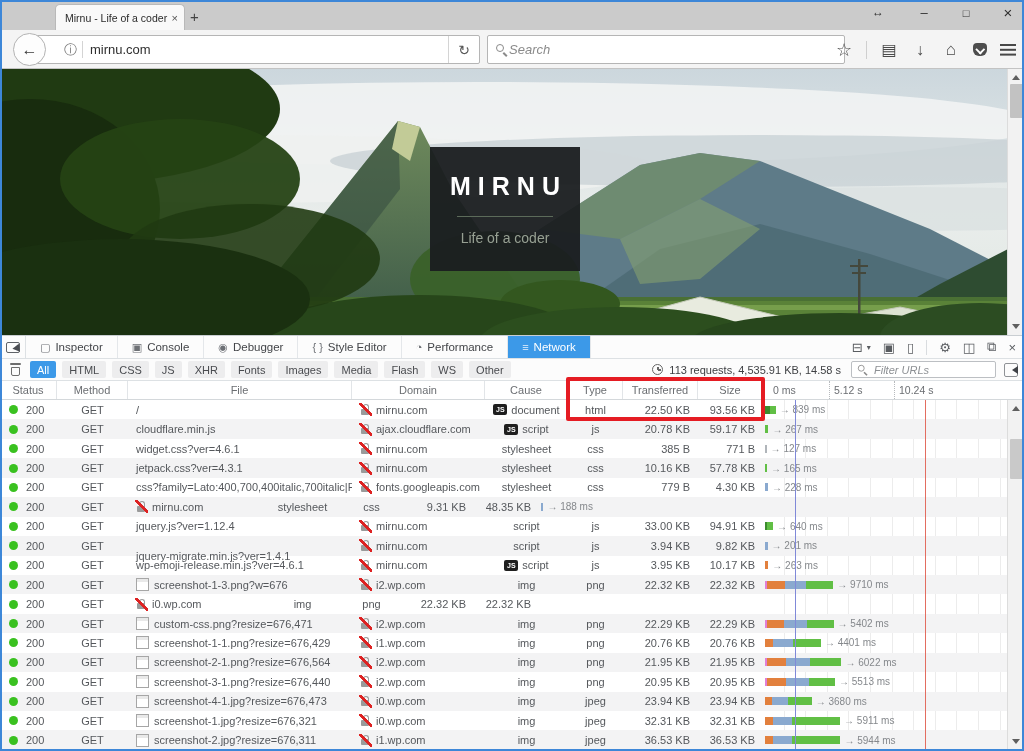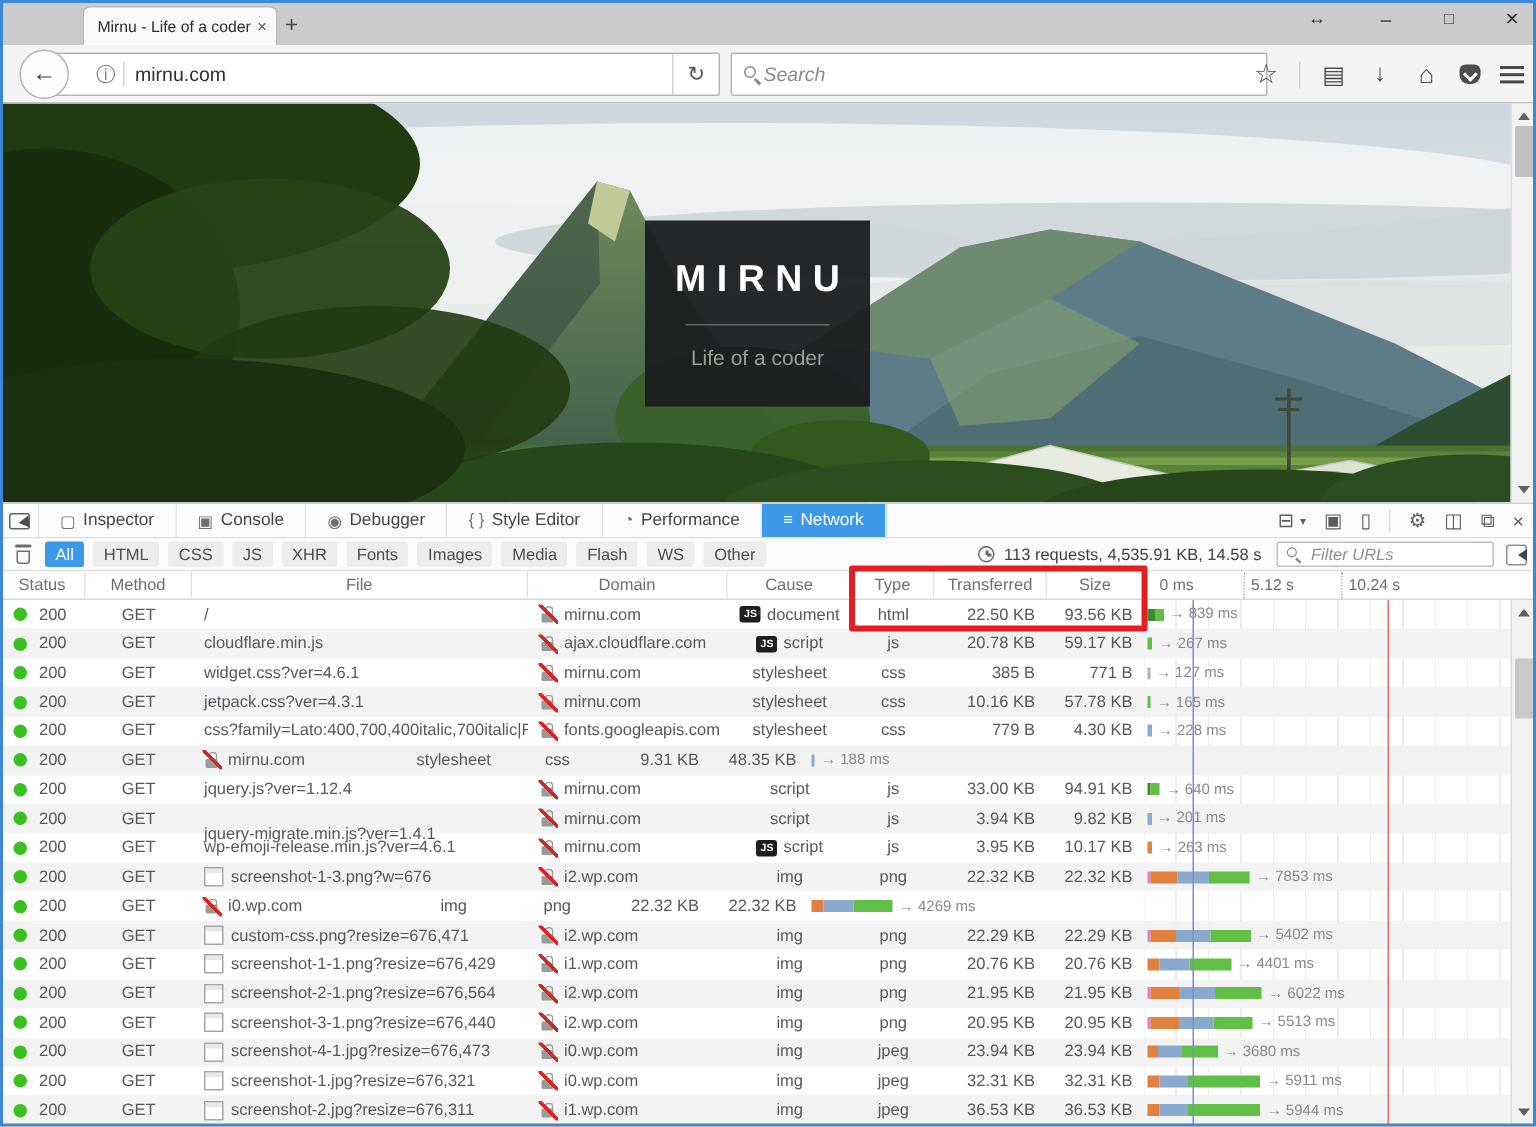--- a/index.html
+++ b/index.html
@@ -1,17 +1,17 @@
 <!DOCTYPE html>
 <html><head>
 <meta charset="utf-8">
 <style>
   html,body{margin:0;padding:0;background:#888;}
   *{box-sizing:border-box;}
-  .app{position:relative;width:1024px;height:751px;background:#fef9c3;overflow:hidden;
+  .app{position:relative;width:1024px;height:751px;background:#f0abfc;overflow:hidden;
        font-family:"Liberation Sans","DejaVu Sans",sans-serif;-webkit-font-smoothing:antialiased;}
   .winborder{position:absolute;inset:0;border:2px solid #3d87d8;pointer-events:none;z-index:900;}
 
   
   .titlebar{position:relative;height:30px;background:#cbcbcb;}
   .tab{position:absolute;left:55px;top:4px;width:130px;height:26px;background:#f9f9f9;
        border:1px solid #b9b9b9;border-bottom:none;border-radius:5px 5px 0 0;
        display:flex;align-items:center;padding:0 6px 0 9px;}
   .tab-title{font-size:10.5px;color:#2b2b2b;flex:1;white-space:nowrap;overflow:hidden;}
   .tab-close{font-size:11px;color:#555;margin-left:4px;cursor:default;}
@@ -619,49 +619,41 @@
             <div class="ncell c-center" style="width: 55px;">png</div>
             <div class="ncell c-right" style="width: 75px;">22.32 KB</div>
             <div class="ncell c-right" style="width: 65px;">22.32 KB</div>
             <div class="wf">
               <span class="wfbar">
                 <span class="wfseg" style="background: rgb(225, 127, 215); width: 1.651px;"></span>
                 <span class="wfseg" style="background: rgb(226, 128, 61); width: 18.034px;"></span>
                 <span class="wfseg" style="background: rgb(138, 169, 207); width: 20.955px;"></span>
                 <span class="wfseg" style="background: rgb(97, 191, 69); width: 27.7241px;"></span>
               </span>
-              <span class="wflabel">→ 7853 ms</span>
+              <span class="wflabel">→ 9710 ms</span>
             </div>
           </div>
           <div class="nrow">
             <div class="ncell" style="width: 57px;">
               <span class="dot" style="background: rgb(58, 193, 32);"></span>
               <span>200</span>
             </div>
             <div class="ncell c-center" style="width: 71px;">GET</div>
             <div class="ncell c-left" style="width: 133px;">
               <span class="lock">
                 <span class="lslash"></span>
               </span>
               <span>i0.wp.com</span>
             </div>
             <div class="ncell c-center" style="width: 83px;">
               <span>img</span>
             </div>
             <div class="ncell c-center" style="width: 55px;">png</div>
             <div class="ncell c-right" style="width: 75px;">22.32 KB</div>
             <div class="ncell c-right" style="width: 65px;">22.32 KB</div>
-            <div class="wf">
-              <span class="wfbar">
-                <span class="wfseg" style="background: rgb(226, 128, 61); width: 8.255px;"></span>
-                <span class="wfseg" style="background: rgb(138, 169, 207); width: 19.685px;"></span>
-                <span class="wfseg" style="background: rgb(97, 191, 69); width: 26.2763px;"></span>
-              </span>
-              <span class="wflabel">→ 4269 ms</span>
-            </div>
           </div>
           <div class="nrow alt">
             <div class="ncell" style="width: 57px;">
               <span class="dot" style="background: rgb(58, 193, 32);"></span>
               <span>200</span>
             </div>
             <div class="ncell c-center" style="width: 71px;">GET</div>
             <div class="ncell c-left" style="width: 224px;">
               <span class="thumb"></span>
               <span>custom-css.png?resize=676,471</span>

